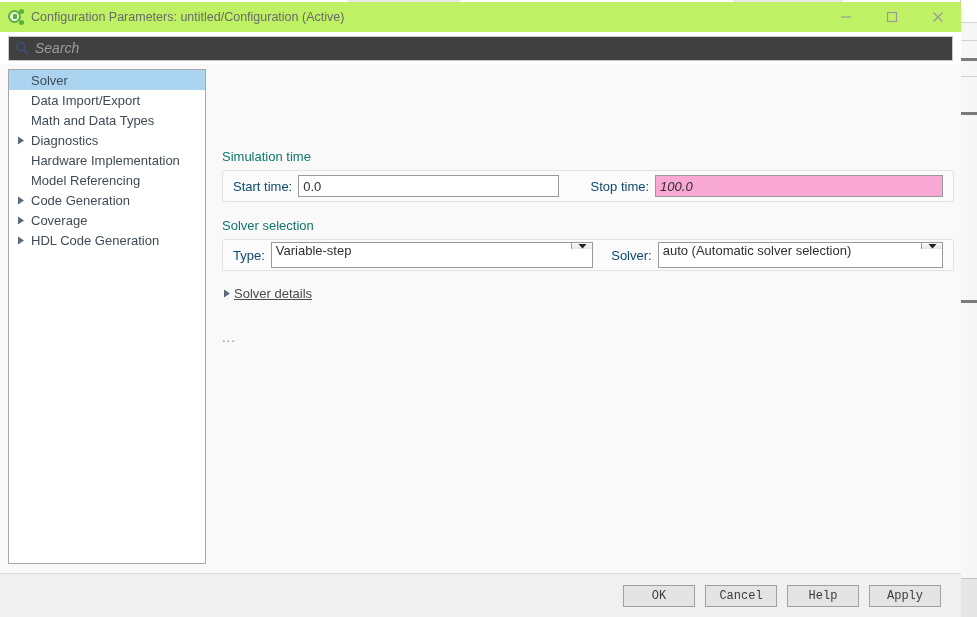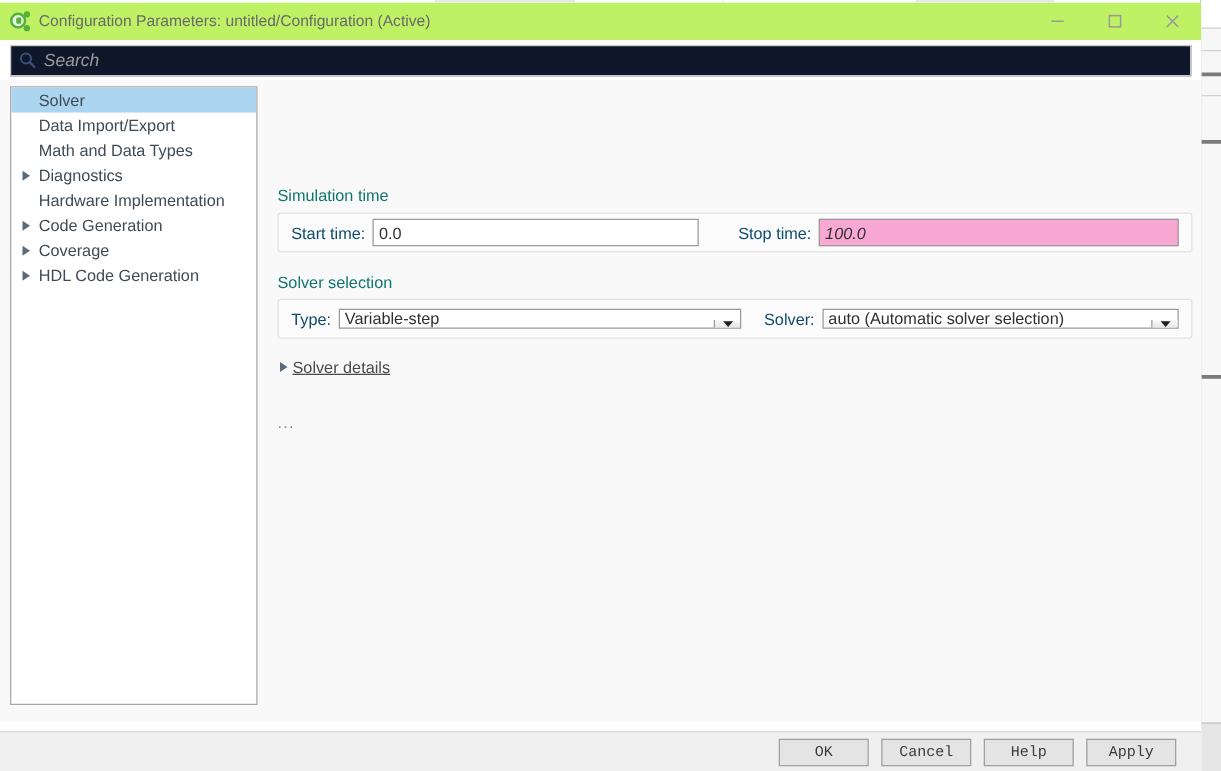--- a/index.html
+++ b/index.html
@@ -141,21 +141,21 @@
     padding: 0 8px;
     box-sizing: border-box;
     background: #ffffff;
     display: flex;
     align-items: center;
   }
   .searchbox {
     flex: 1;
     height: 25px;
     border: 1px solid #c8c8c8;
-    background: #0f172a;
+    background: #404040;
     display: flex;
     align-items: center;
     box-sizing: border-box;
   }
   .search-icon {
     width: 26px;
     display: flex;
     align-items: center;
     justify-content: center;
     flex: none;
@@ -244,26 +244,26 @@
     align-items: center;
     padding: 0 4px;
     font-size: 13px;
     color: #2f2f2f;
   }
   .text-input.modified {
     background: #f9a8d4;
     font-style: italic;
   }
   .combo {
-    height: 16px;
+    height: 26px;
     border: 1px solid #9a9a9a;
     background: #ffffff;
     box-sizing: border-box;
     display: flex;
-    align-items: flex-end;
+    align-items: flex-start;
   }
   .combo-value {
     flex: 1;
     display: flex;
     align-items: center;
     padding: 0 4px;
     font-size: 13px;
     color: #2f2f2f;
     white-space: nowrap;
     overflow: hidden;
@@ -292,21 +292,21 @@
     font-size: 13px;
     color: #8a8a8a;
     letter-spacing: 1px;
   }
 
   
   .footer {
     position: absolute;
     left: 0; bottom: 0;
     width: 961px;
-    height: 32px;
+    height: 44px;
     background: #f0f0f0;
     border-top: 1px solid #dcdcdc;
     display: flex;
     align-items: center;
     justify-content: flex-end;
     box-sizing: border-box;
     padding-right: 20px;
   }
   .footer-btn {
     width: 72px;
@@ -417,20 +417,24 @@
             </svg>
         </span>
         <span class="tree-label">Diagnostics</span>
       </div>
 
       <div class="tree-item">
         <span class="tree-arrow"></span>
         <span class="tree-label">Hardware Implementation</span>
       </div>
 
+      <div class="tree-item">
+        <span class="tree-arrow"></span>
+        <span class="tree-label">Model Referencing</span>
+      </div>
 
 
       <div class="tree-item">
         <span class="tree-arrow">
           <svg width="8" height="9" viewBox="0 0 8 9">
               <polygon points="1,0.5 7,4.5 1,8.5" fill="#5a6b7c"></polygon>
             </svg>
         </span>
         <span class="tree-label">Code Generation</span>
       </div>

